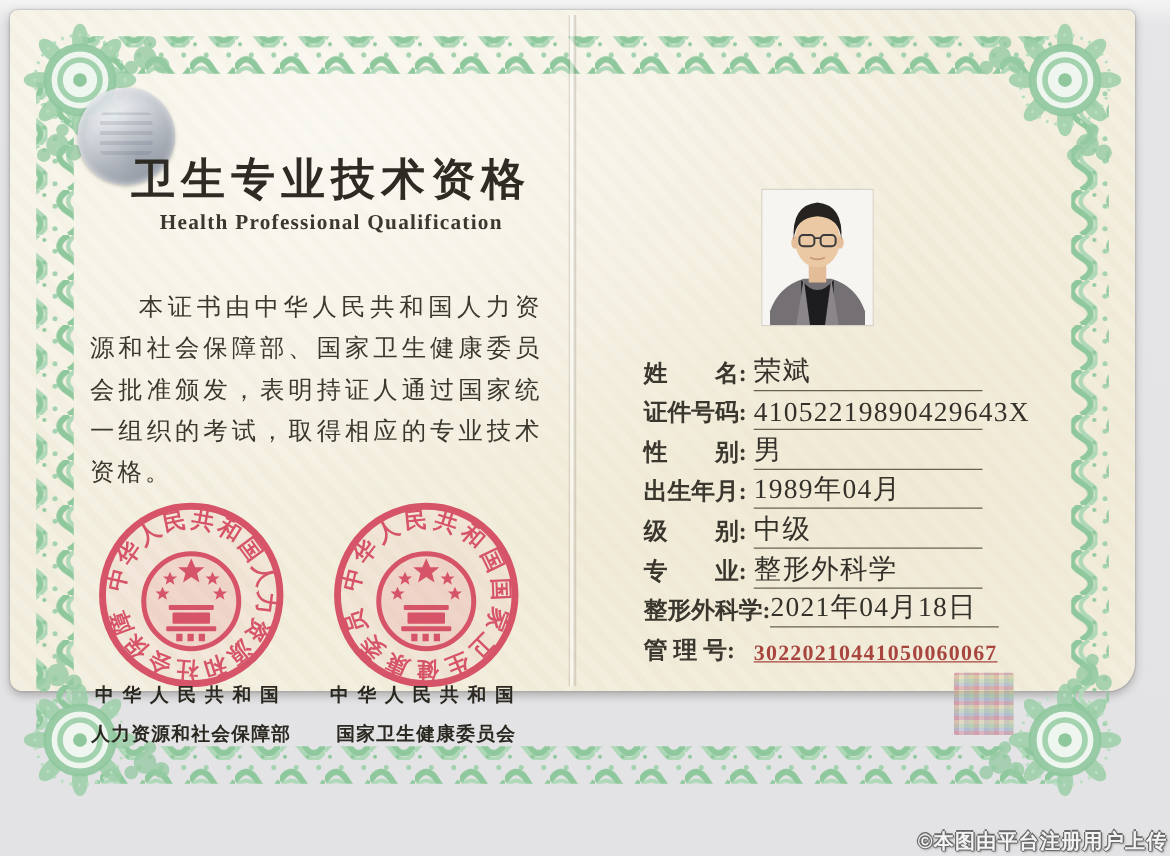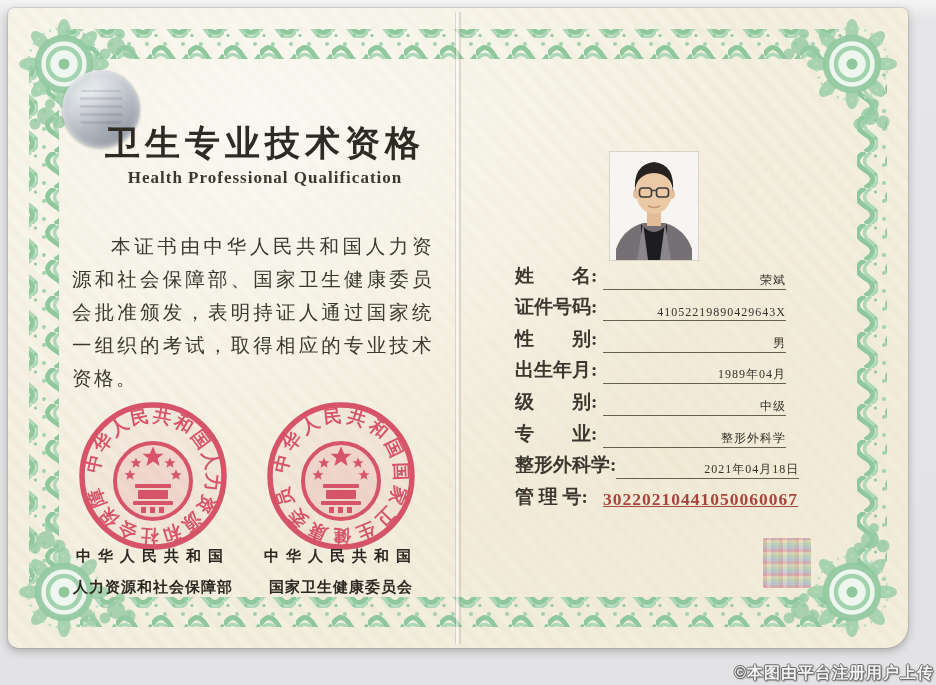--- a/index.html
+++ b/index.html
@@ -2,21 +2,21 @@
 <html><head>
 <meta charset="utf-8">
 <style>
   html,body{margin:0;padding:0;}
   body{
     width:936px;height:685px;position:relative;overflow:hidden;
     background:linear-gradient(180deg,#f4f4f4 0,#e6e6e8 20px,#e3e3e5 100%);
     font-family:"Liberation Serif","DejaVu Serif",serif;
   }
   .card{
-    position:absolute;left:8px;top:8px;width:900px;height:640px;
+    position:absolute;left:8px;top:8px;width:900px;height:545px;
     background-color:#f4f0e1;
     background-image:
       radial-gradient(ellipse at 28% 18%, rgba(255,255,255,.55), rgba(255,255,255,0) 55%),
       radial-gradient(ellipse at 75% 70%, rgba(236,228,203,.5), rgba(255,255,255,0) 60%),
       repeating-linear-gradient(48deg, rgba(214,203,170,.10) 0 7px, rgba(255,255,255,0) 7px 14px);
     border-radius:6px 6px 22px 10px;
     box-shadow:0 3px 8px rgba(60,60,60,.35), 0 0 0 1px rgba(150,150,150,.25);
   }
   .frame{position:absolute;left:0;top:0;width:900px;height:640px;pointer-events:none;}
   .fold{
@@ -59,29 +59,29 @@
   }
   .seal-caption.c1{left:50px;top:539px;}
   .seal-caption.c2{left:238px;top:539px;}
   .seal-caption .l1{font-size:15px;letter-spacing:7px;}
   .seal-caption .l2{font-size:15px;letter-spacing:1px;margin-top:12px;}
   
   .photo{
     position:absolute;left:602px;top:144px;width:88px;height:108px;
     background:#f5f4f1;box-shadow:0 0 0 1px #d8d4c8;
   }
-  .fields{position:absolute;left:507px;top:250px;width:290px;}
+  .fields{position:absolute;left:507px;top:273px;width:290px;}
   .f-row{display:flex;align-items:flex-end;height:31.6px;}
   .f-label{
     flex:0 0 88px;font-size:19px;color:#3a372e;font-weight:bold;
     white-space:nowrap;letter-spacing:0;padding-bottom:1px;
   }
   .f-line{
-    width:183px;border-bottom:1.5px solid #66614f;text-align:right;
-    font-size:12px;color:#34312a;letter-spacing:1px;padding-bottom:0px;white-space:nowrap;
+    width:183px;border-bottom:1.5px solid #66614f;text-align:left;
+    font-size:22px;color:#34312a;letter-spacing:1px;padding-bottom:0px;white-space:nowrap;
   }
   .f-line.no-line{border-bottom-color:transparent;text-align:left;letter-spacing:1px;text-decoration:underline;}
   .f-line.red{color:#a8453e;font-weight:bold;font-size:17.5px;}
   .qr-stamp{
     position:absolute;left:755px;top:530px;width:48px;height:50px;opacity:.8;border-radius:2px;
     background-image:
       repeating-linear-gradient(0deg, rgba(201,118,138,.55) 0 3px, rgba(139,158,197,.48) 3px 6px, rgba(151,188,148,.5) 6px 9px, rgba(208,190,130,.45) 9px 12px),
       repeating-linear-gradient(90deg, rgba(201,118,138,.5) 0 4px, rgba(255,255,255,.25) 4px 8px, rgba(139,158,197,.45) 8px 12px, rgba(151,188,148,.4) 12px 16px);
   }
   .watermark{

